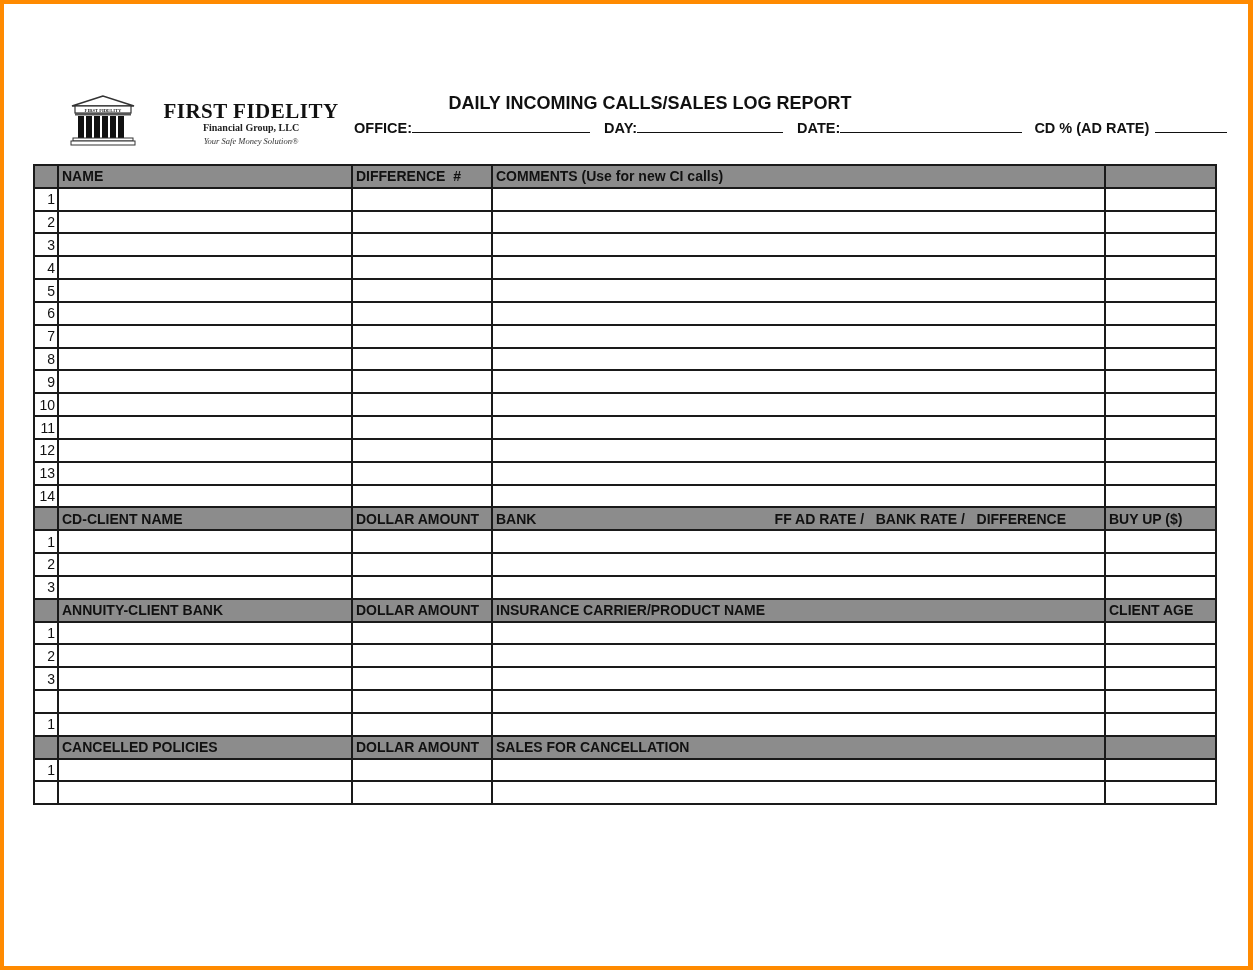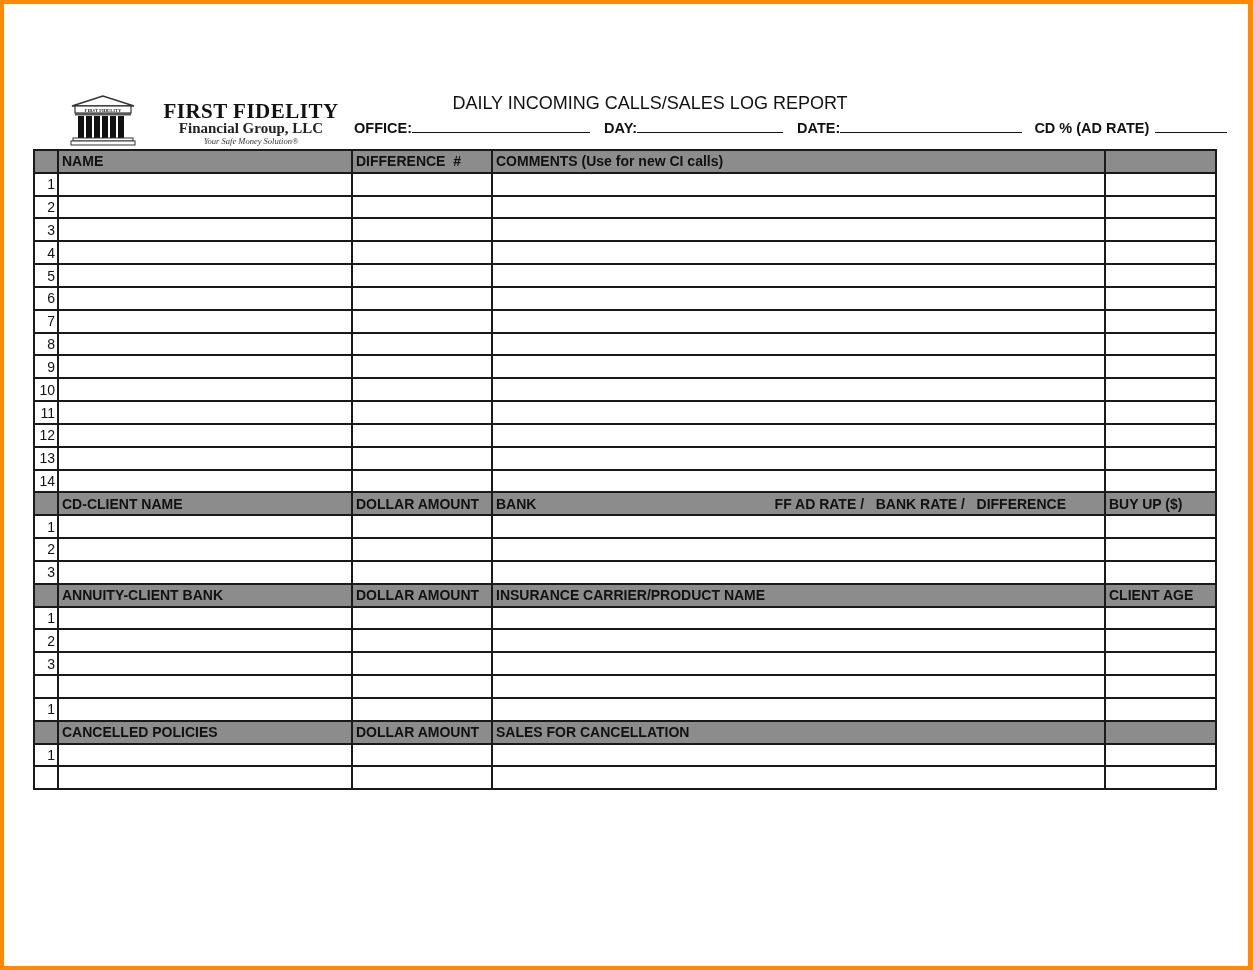--- a/index.html
+++ b/index.html
@@ -19,41 +19,41 @@
     position: absolute; left: 70px; top: 95px; width: 270px; height: 60px;
   }
   .logo-building { position: absolute; left: 0; top: 0; width: 66px; height: 52px; }
   .logo-text { position: absolute; left: 86px; top: 6px; width: 190px; text-align: center; }
   .logo-name {
     font-family: "Liberation Serif", "DejaVu Serif", serif;
     font-size: 21px; font-weight: bold; letter-spacing: 0.5px; line-height: 20px; color: #111;
   }
   .logo-sub {
     font-family: "Liberation Serif", "DejaVu Serif", serif;
-    font-size: 15px; font-weight: bold; line-height: 14px; color: #222;
+    font-size: 10px; font-weight: bold; line-height: 14px; color: #222;
   }
   .logo-tag {
     font-family: "Liberation Serif", "DejaVu Serif", serif;
     font-size: 8.5px; font-style: italic; line-height: 12px; color: #333;
   }
   
   .title {
     position: absolute; left: 400px; top: 93px; width: 500px; text-align: center;
-    font-size: 18px; font-weight: normal; color: #111;
+    font-size: 18px; font-weight: bold; color: #111;
   }
   .fields {
     position: absolute; left: 354px; top: 120px; width: 870px;
     font-size: 14.5px; font-weight: bold; color: #111; white-space: nowrap;
   }
   .fields span { margin-right: 6px; }
   .blank { display: inline-block; border-bottom: 1.5px solid #111; height: 13px; vertical-align: baseline; }
 
   
   table.log {
-    position: absolute; left: 33px; top: 149px;
+    position: absolute; left: 33px; top: 164px;
     width: 1182px; border-collapse: collapse; table-layout: fixed;
   }
   table.log td {
     border: 2px solid #1a1a1a; height: 22.83px; padding: 0 3px;
     font-size: 14px; line-height: 18px; white-space: nowrap; overflow: hidden;
   }
   table.log tr.hdr td {
     background: #8c8c8c; font-weight: bold; color: #111;
   }
   td.num { text-align: right; padding-right: 2px !important; font-size: 15px; }

